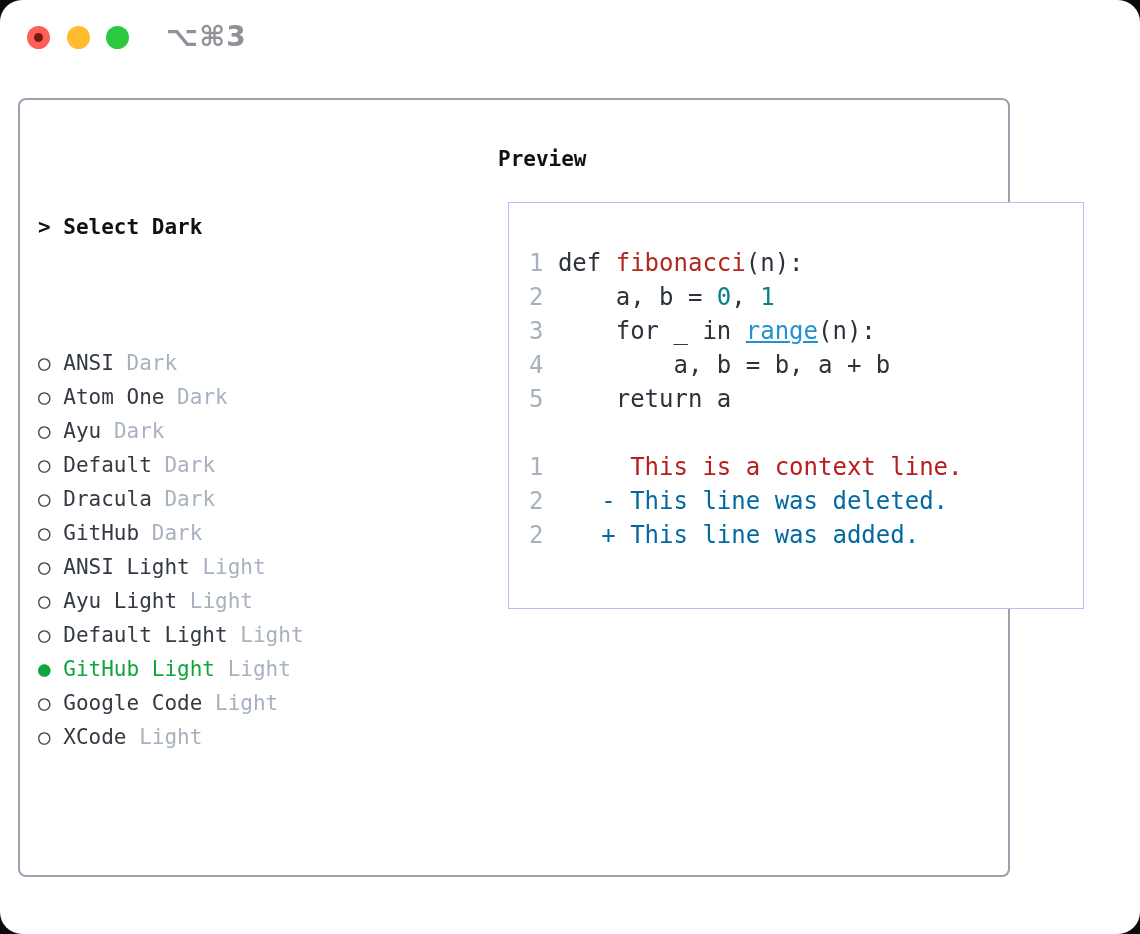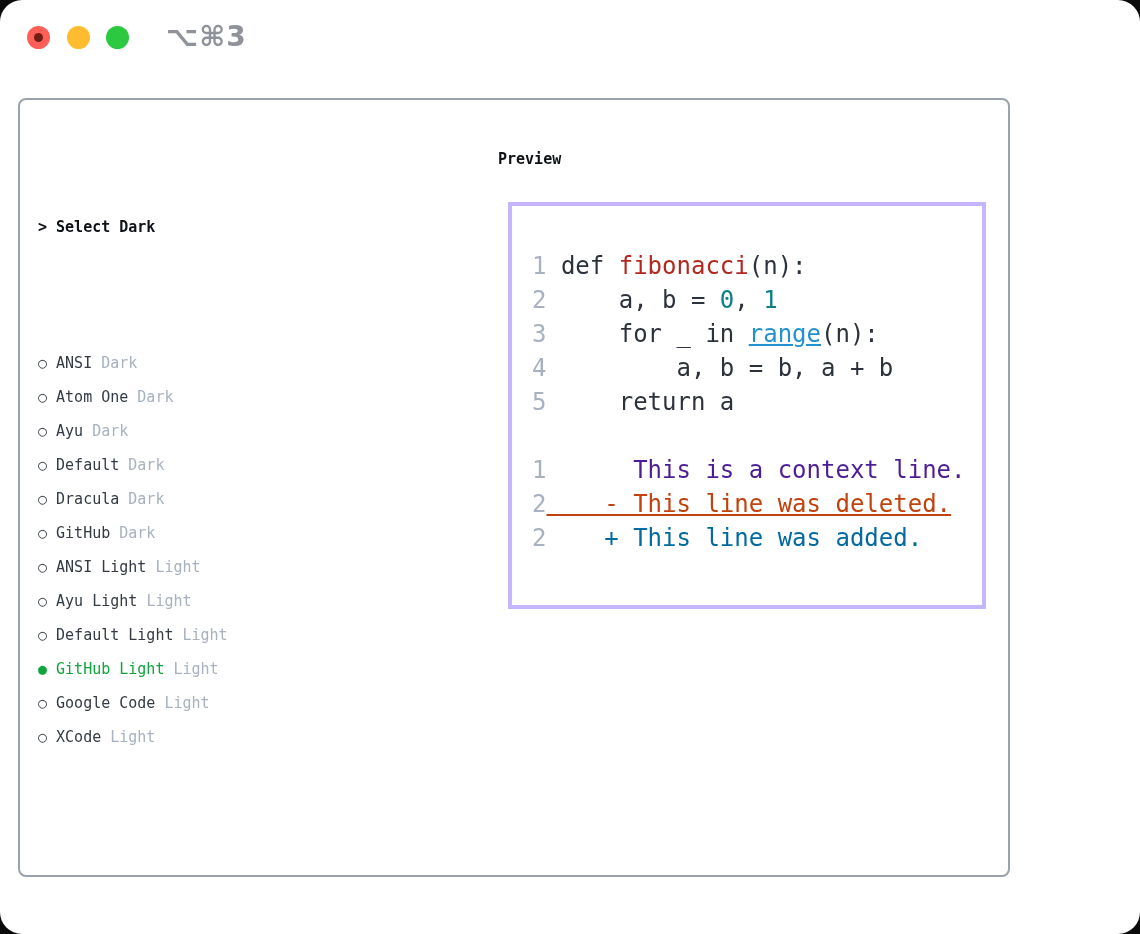--- a/index.html
+++ b/index.html
@@ -20,44 +20,44 @@
   .shortcut{
     position:absolute;left:166px;top:20px;
     font-family:"DejaVu Sans","Liberation Sans",sans-serif;
     font-weight:700;font-size:28px;color:#8f9399;letter-spacing:1px;
   }
   
   .panel{
     position:absolute;left:18px;top:98px;width:992px;height:779px;
     border:2px solid #9aa3ad;border-radius:8px;background:#fff;box-sizing:border-box;
   }
-  .mono{font-size:15px;line-height:34px;white-space:pre;}
+  .mono{font-size:21px;line-height:34px;white-space:pre;}
   .left-col{position:absolute;left:18px;top:42px;}
   .gap{height:34px;}
   .tline{height:34px;}
   .tk-caret{display:inline-block;width:2ch;font-weight:bold;color:#0e1116;}
   .tk-h{font-weight:bold;color:#0e1116;}
   .tk-marker{color:#41474f;}
   .tk-name{color:#333a43;margin-top:9px;}
   .tk-variant{color:#a7b1bf;text-align:center;}
   .sel .tk-marker,.sel .tk-name{color:#10a43c;}
   
   .preview-header{position:absolute;left:478px;top:42px;}
   .pbox{
-    position:absolute;left:488px;top:102px;width:478px;height:407px;
-    border:4px solid #c4b5fd;background:#fff;box-sizing:border-box;
+    position:absolute;left:488px;top:102px;width:576px;height:407px;
+    border:1px solid #c4b5fd;background:#fff;box-sizing:border-box;
   }
   .pcode{position:absolute;left:20px;top:43px;font-size:24px;line-height:34px;white-space:pre;}
   .tk-ln{color:#a7b1bf;}
   .tk-plain{color:#2c323b;}
   .tk-func{color:#b1281f;}
   .tk-num{color:#0c7f89;}
   .tk-builtin{color:#2191d2;text-decoration:underline;}
-  .tk-ctx{color:#4c1d95;}
-  .tk-del{color:#c2410c;text-decoration:underline;}
+  .tk-ctx{color:#b91c1c;}
+  .tk-del{color:#0369a1;}
   .tk-add{color:#0369a1;}
 </style>
 </head>
 <body>
 
 <div class="window">
 
   <div class="titlebar">
     <span class="light red">
         <span class="dot"></span>

